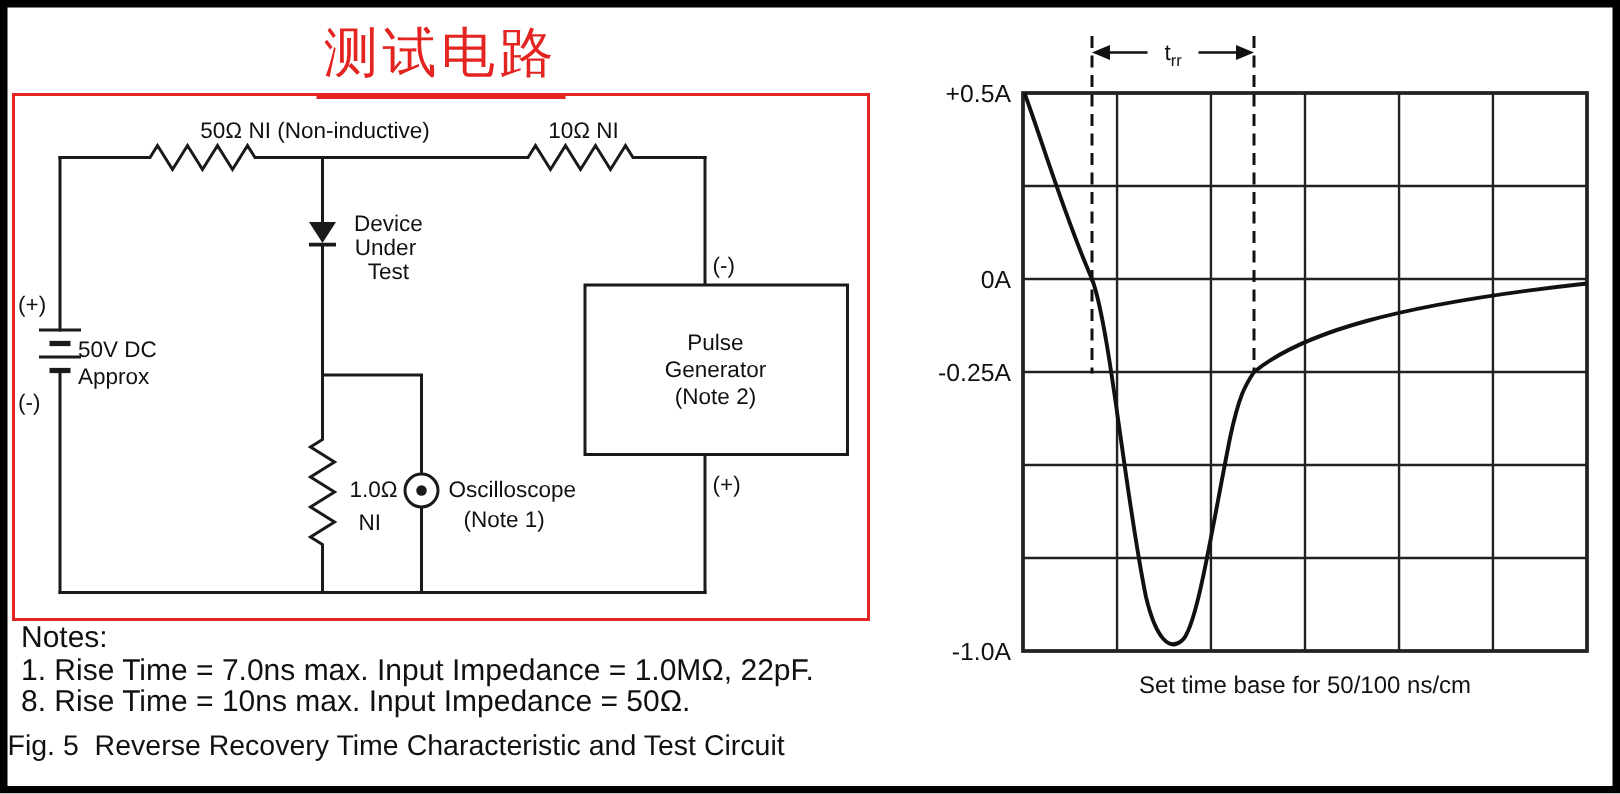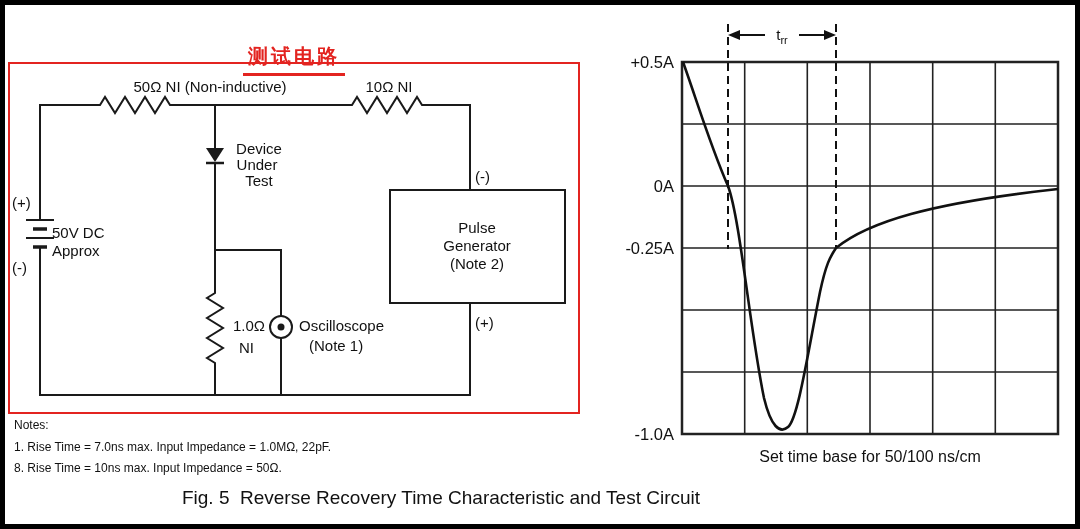--- a/index.html
+++ b/index.html
@@ -3,28 +3,28 @@
 <meta charset="utf-8">
 <style>
   html,body{margin:0;padding:0;background:#ffffff;}
   #frame{
     position:relative;width:1080px;height:529px;box-sizing:border-box;
     border:5px solid #000;background:#fff;overflow:hidden;
     font-family:"Liberation Sans","DejaVu Sans",sans-serif;color:#111;
   }
   #title{position:absolute;left:3px;top:6px;width:572px;text-align:center;}
   #title span{
-    display:inline-block;color:var(--accent-red,#e32420);font-size:20px;font-weight:bold;
-    letter-spacing:3px;border-bottom:3px solid var(--accent-red,#e32420);padding:0 5px 3px 5px;margin-top:32px;
+    display:inline-block;color:var(--accent-red,#e32420);font-size:36px;font-weight:normal;
+    letter-spacing:3px;border-bottom:3px solid var(--accent-red,#e32420);padding:0 5px 3px 5px;
   }
   #circuit-box{position:absolute;left:3px;top:57px;width:572px;height:352px;border:2px solid var(--accent-red,#e32420);box-sizing:border-box;}
   #circuit-svg{position:absolute;left:3px;top:57px;}
-  #notes{position:absolute;left:9px;top:410px;font-size:12px;line-height:21.5px;}
+  #notes{position:absolute;left:9px;top:410px;font-size:20px;line-height:21.5px;}
   #graph-svg{position:absolute;left:595px;top:5px;}
-  #fig-caption{position:absolute;left:0;top:482px;width:872px;text-align:center;font-size:19px;white-space:pre;}
+  #fig-caption{position:absolute;left:0;top:482px;width:872px;font-size:19px;white-space:pre;}
   svg text{fill:#111;}
 </style>
 </head>
 <body>
 
 <div id="frame">
 
   <div id="title">
     <span>测试电路</span>
   </div>

